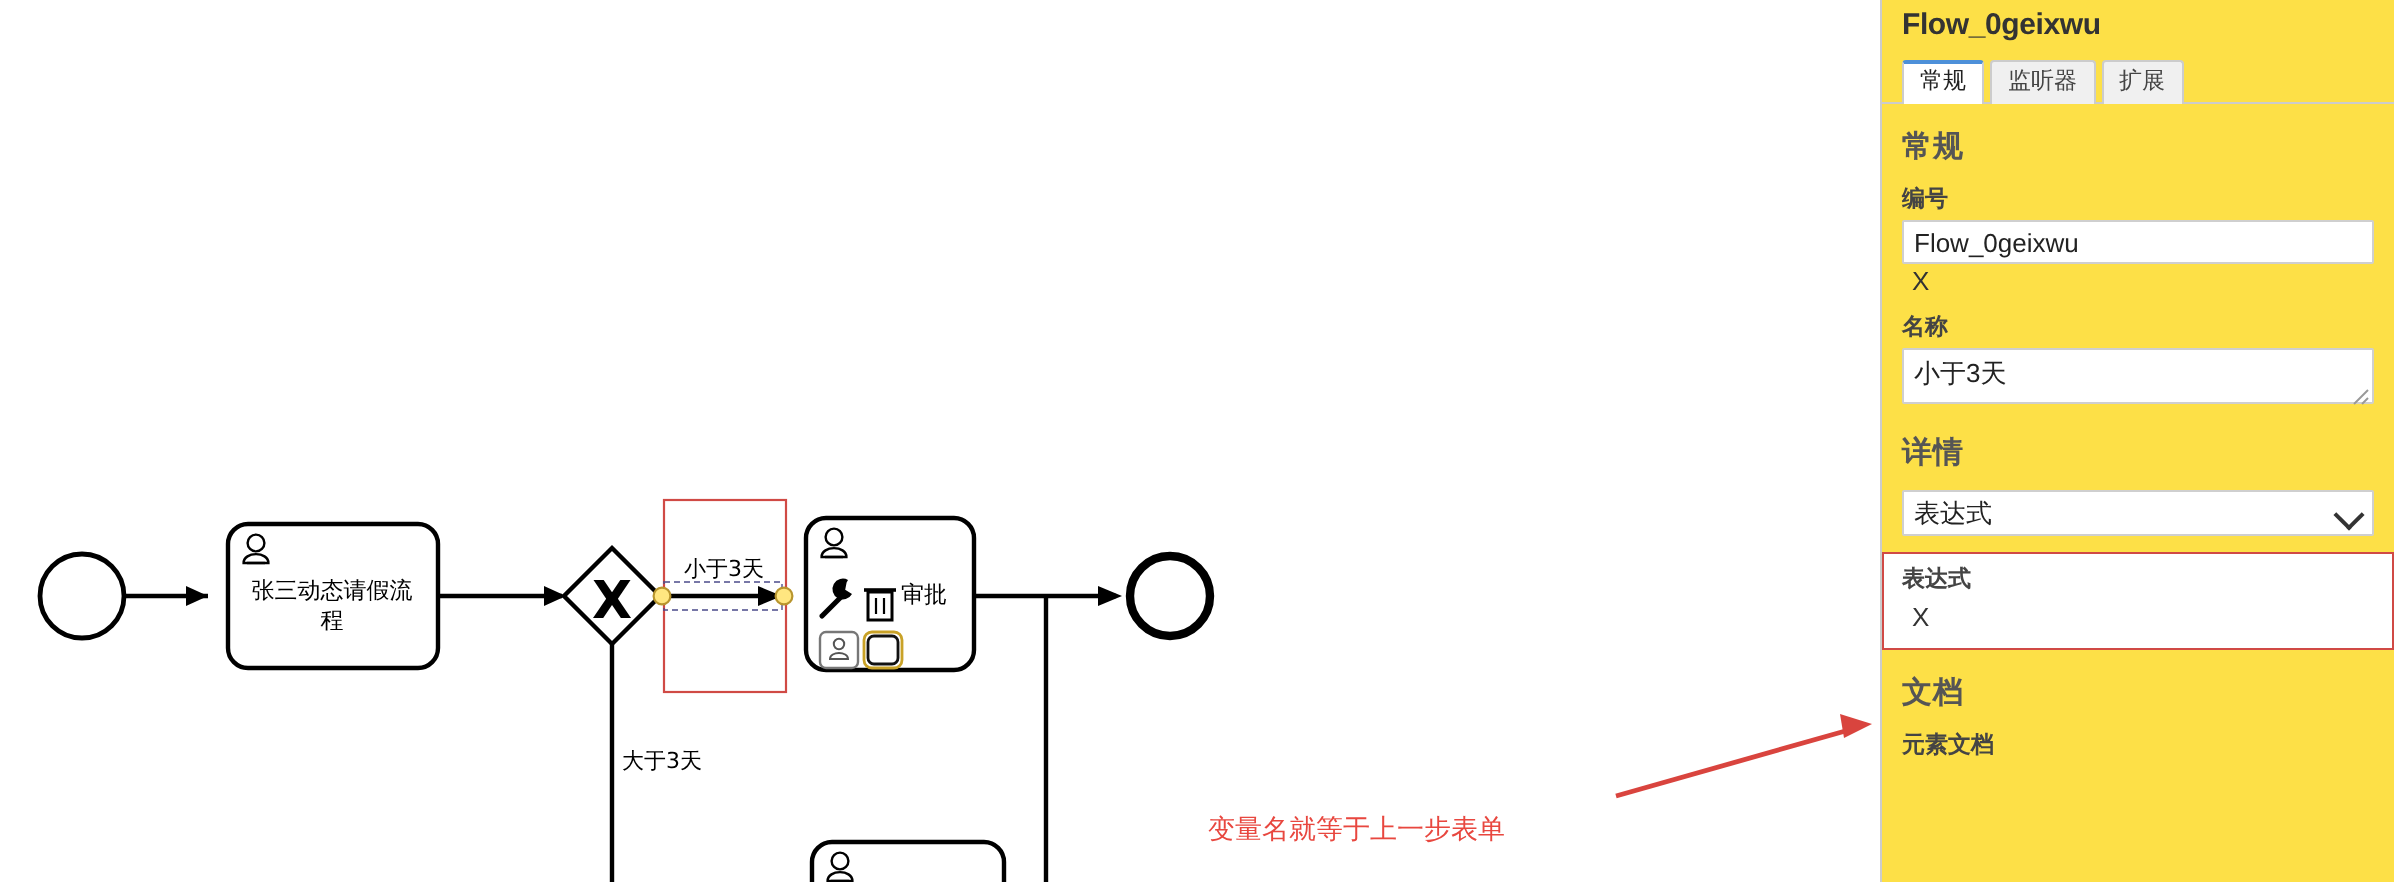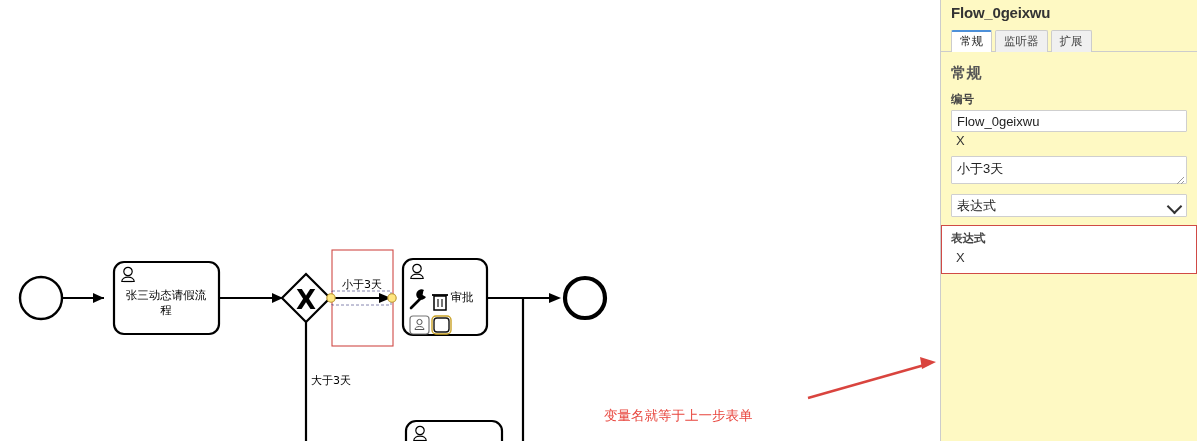--- a/index.html
+++ b/index.html
@@ -34,21 +34,21 @@
     line-height: 19px;
     white-space: pre;
     font-family: "DejaVu Sans", "Liberation Sans", sans-serif;
   }
 
   
   #panel {
     position: absolute;
     left: 940px; top: 0;
     width: 257px; height: 441px;
-    background: #fef9c3;
+    background: #fde047;
     border-left: 1px solid #cccccc;
     box-sizing: border-box;
     overflow: hidden;
     font-size: 12px;
     color: #333;
   }
   #panel-title {
     font-size: 15px;
     font-weight: bold;
     color: #333;
@@ -305,36 +305,42 @@
   <div class="section">
     <div class="section-title">常规</div>
 
     <div class="field-row">
       <div class="field-label">编号</div>
       <input class="text-input" type="text" value="Flow_0geixwu" style="">
       <div class="clear-x">X</div>
     </div>
 
     <div class="field-row">
+      <div class="field-label">名称</div>
       <textarea class="textarea-input" style="">小于3天</textarea>
       <svg class="resize-grip" viewBox="0 0 9 9">
         <line x1="8" y1="1" x2="1" y2="8" stroke="#999" stroke-width="1"></line>
         <line x1="8" y1="5" x2="5" y2="8" stroke="#999" stroke-width="1"></line>
       </svg>
     </div>
   </div>
 
   <div class="section">
+    <div class="section-title">详情</div>
 
     <div class="field-row">
       <div class="select-wrap">
         <div class="select-input">表达式</div>
         <span class="chev"></span>
       </div>
     </div>
   </div>
 
   <div id="expr-block">
     <div class="field-label">表达式</div>
     <div class="clear-x">X</div>
   </div>
 
+  <div class="section">
+    <div class="section-title">文档</div>
+    <div class="field-label">元素文档</div>
+  </div>
 </div>
 
 </body></html>

